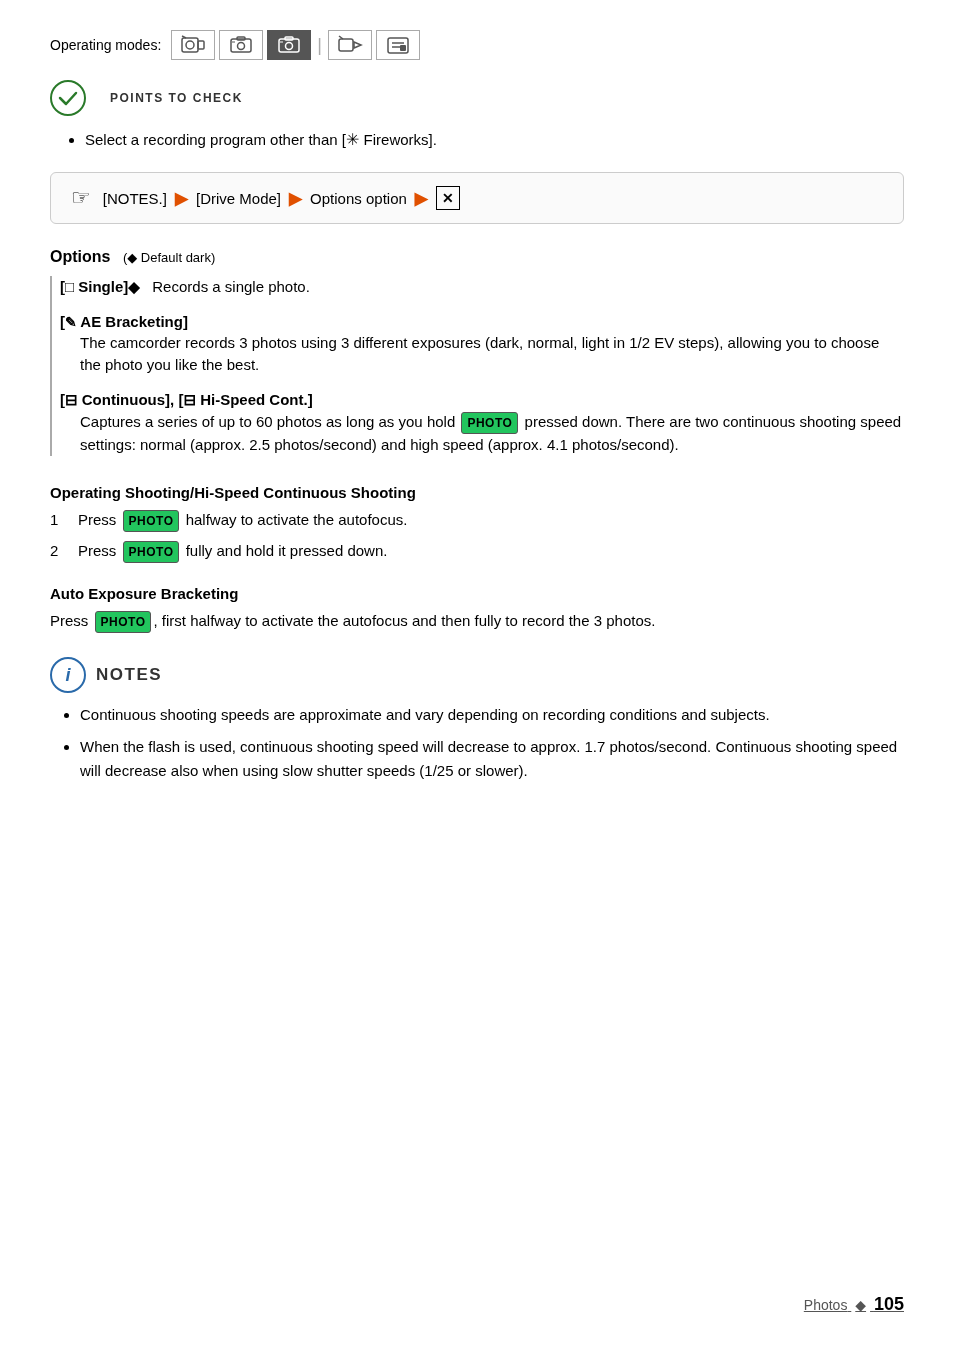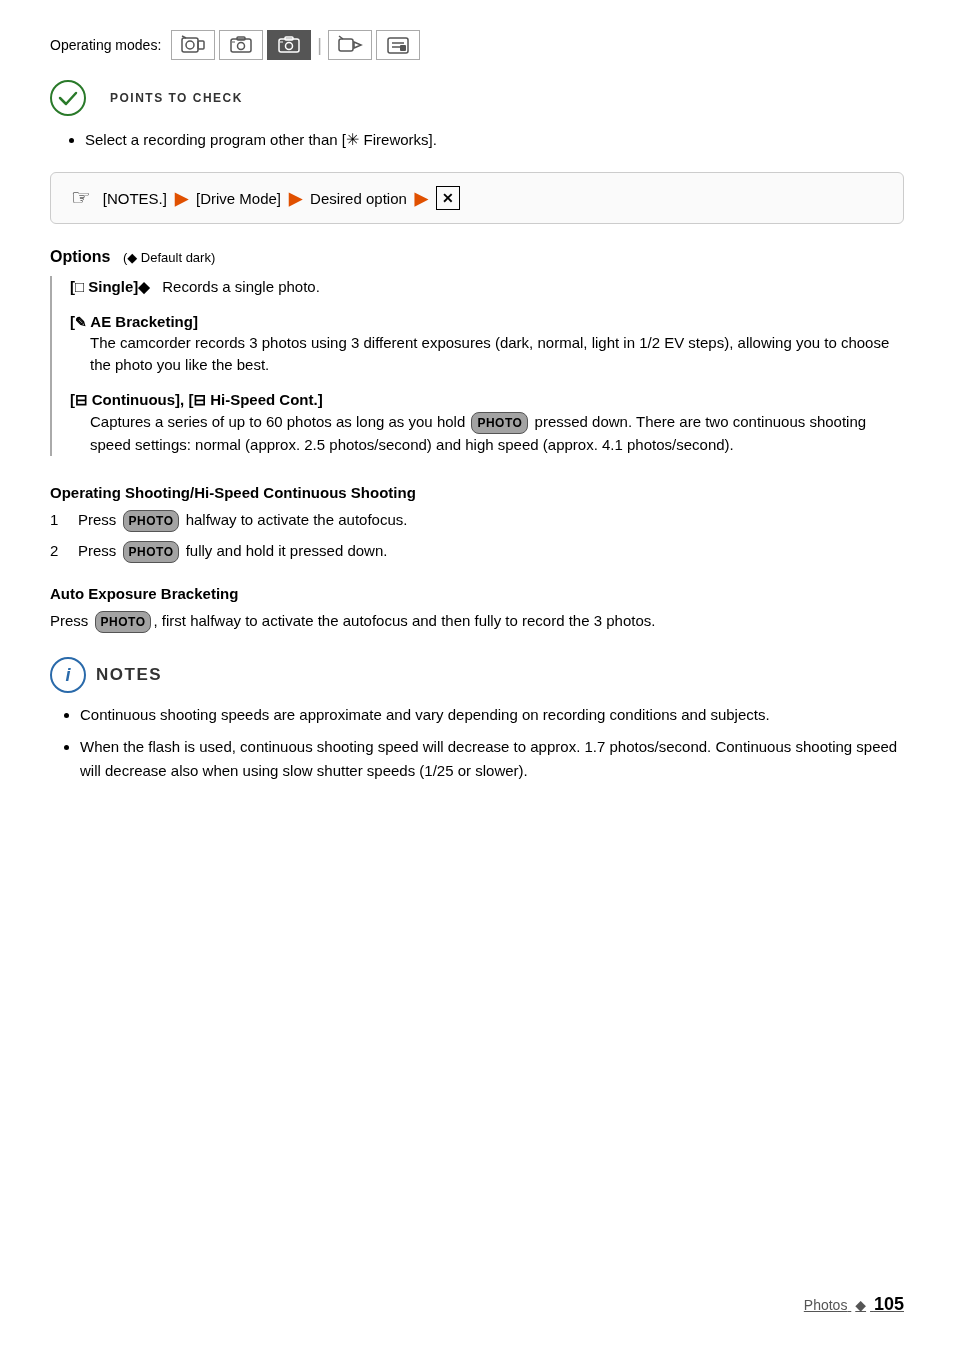--- a/index.html
+++ b/index.html
@@ -129,21 +129,21 @@
       font-weight: bold;
       margin-bottom: 10px;
     }
     .options-header .default-note {
       font-size: 13px;
       font-weight: normal;
       margin-left: 8px;
     }
     .options-list {
       border-left: 2px solid #aaa;
-      padding-left: 18px;
+      padding-left: 8px;
       margin-bottom: 28px;
     }
     .option-item {
       margin-bottom: 14px;
     }
     .option-item .opt-label {
       font-weight: bold;
       font-size: 15px;
     }
     .option-item .opt-desc {
@@ -177,26 +177,26 @@
     .numbered-list li .num {
       min-width: 16px;
       font-size: 15px;
     }
 
     
     .photo-btn {
       display: inline-flex;
       align-items: center;
       border: 1.5px solid #555;
-      border-radius: 8px;
+      border-radius: 3px;
       padding: 1px 5px;
       font-size: 12px;
       font-weight: bold;
       letter-spacing: 0.5px;
-      background: #a3a3a3;
+      background: #22c55e;
       vertical-align: middle;
       margin: 0 2px;
     }
 
     
     .notes-section {
       margin-top: 10px;
     }
     .notes-header {
       display: flex;
@@ -315,21 +315,21 @@
     </li>
   </ul>
 </div>
 
 <div class="nav-path-box">
   <span class="nav-finger">☞</span>
   <span class="nav-item">[NOTES.]</span>
   <span class="nav-arrow">▶</span>
   <span class="nav-item">[Drive Mode]</span>
   <span class="nav-arrow">▶</span>
-  <span class="nav-item">Desired option</span>
+  <span class="nav-item">Options option</span>
   <span class="nav-arrow">▶</span>
   <span class="nav-close-box">✕</span>
 </div>
 
 <div>
   <div class="options-header">
     <span>Options</span>
     <span class="default-note">(◆ Default dark)</span>
   </div>
   <div class="options-list">

